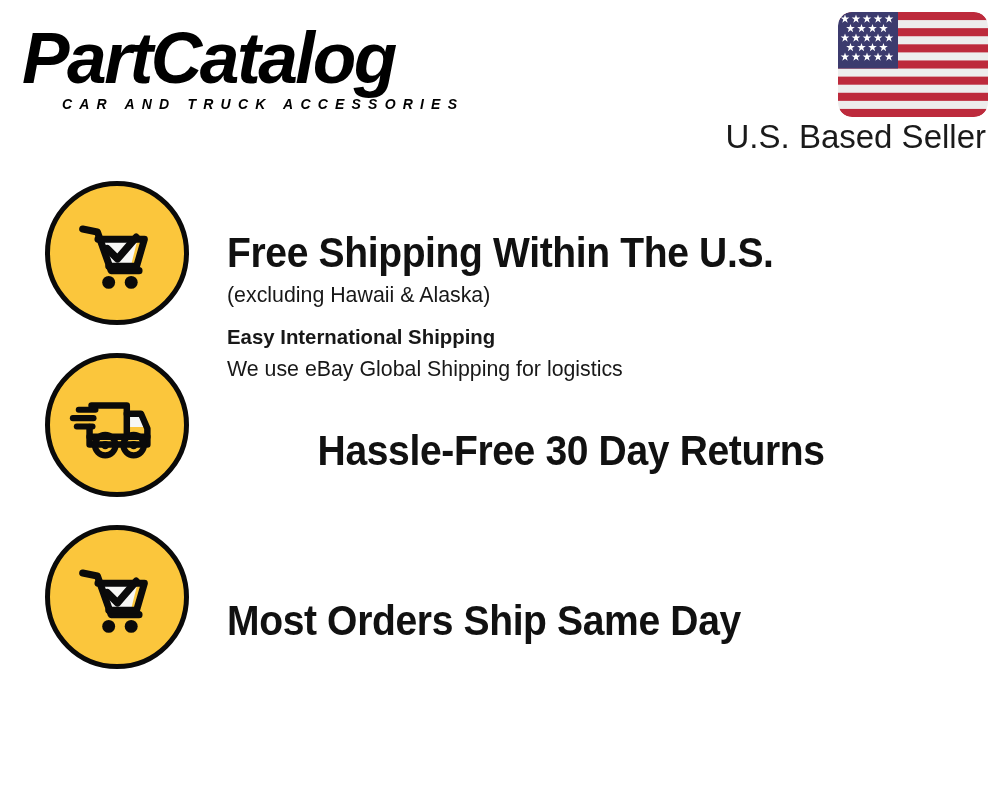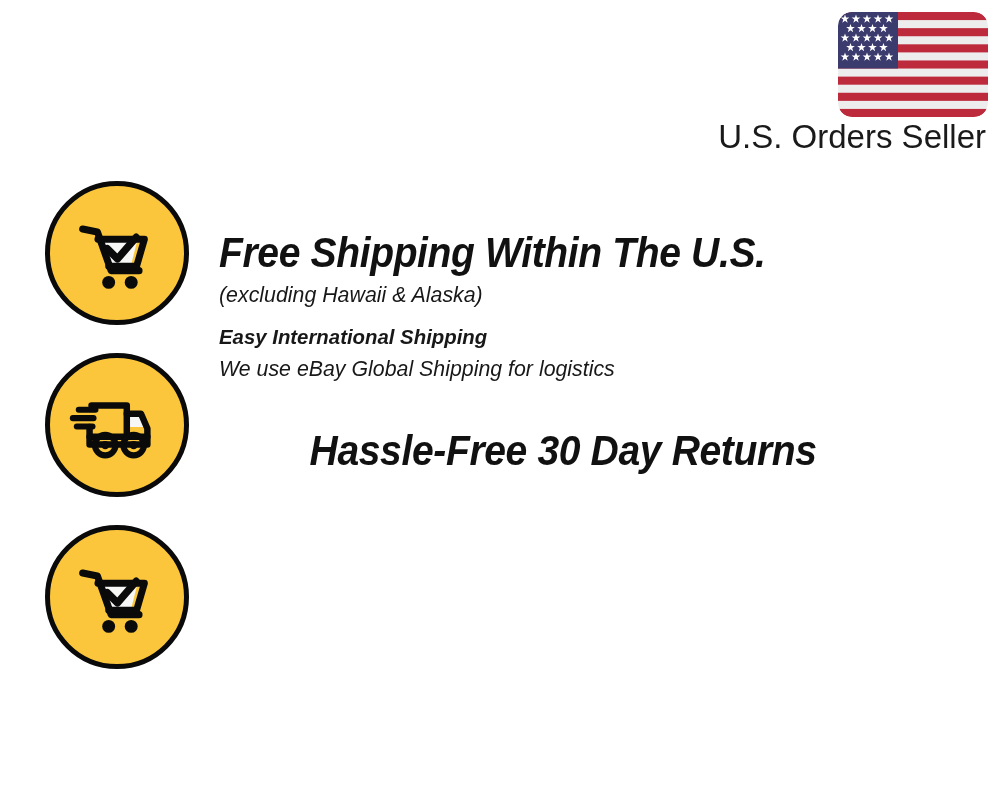--- a/index.html
+++ b/index.html
@@ -114,23 +114,22 @@
     align-items: center;
     justify-content: center;
   }
   .benefit-row.row-0 .icon-badge { top: 6px; }
   .benefit-row.row-1 .icon-badge { top: 6px; }
   .benefit-row.row-2 .icon-badge { top: 6px; }
   .icon-badge svg { display: block; }
 
   .benefit-text {
     position: absolute;
-    left: 219px;
+    left: 227px;
     width: 740px;
-    font-style: italic;
   }
   .benefit-row.row-0 .benefit-text { top: 54px; }
   .benefit-row.row-1 .benefit-text { top: 80px; }
   .benefit-row.row-2 .benefit-text { top: 78px; }
 
   .benefit-title {
     font-family: "Liberation Sans", sans-serif;
     font-weight: bold;
     font-size: 42px;
     line-height: 48px;
@@ -156,20 +155,24 @@
     font-size: 21px;
     margin-top: 12px;
   }
   .benefit-sub.last { margin-top: 2px; }
 </style>
 </head>
 <body>
 
 <div class="header">
 
+  <div class="brand-logo">
+    <div class="brand-wordmark">PartCatalog</div>
+    <div class="brand-tagline">CAR AND TRUCK ACCESSORIES</div>
+  </div>
 
   <div class="flag-badge">
     <svg width="150" height="105" viewBox="0 0 150 105" aria-hidden="true">
       <defs>
         <clipPath id="flagClip">
           <rect x="0" y="0" width="150" height="105" rx="14" ry="14"></rect>
         </clipPath>
         <g id="star5">
           <polygon points="0,-4.6 1.08,-1.42 4.37,-1.42 1.71,0.54 2.7,3.72 0,1.8 -2.7,3.72 -1.71,0.54 -4.37,-1.42 -1.08,-1.42" fill="#ffffff"></polygon>
         </g>
@@ -210,21 +213,21 @@
           <use href="#star5" x="7" y="45"></use>
           <use href="#star5" x="18" y="45"></use>
           <use href="#star5" x="29" y="45"></use>
           <use href="#star5" x="40" y="45"></use>
           <use href="#star5" x="51" y="45"></use>
         </g>
       </g>
     </svg>
   </div>
 
-  <div class="seller-label">U.S. Orders Seller</div>
+  <div class="seller-label">U.S. Based Seller</div>
 </div>
 
 <div class="benefits">
 
   <div class="benefit-row row-0">
     <div class="icon-badge">
       <svg width="98" height="98" viewBox="0 0 100 100" aria-hidden="true">
         <polygon points="34.5,36 71,36 64.5,62 41,62" fill="#f7f7f5"></polygon>
         <path d="M15,25.5 L30,28.5 L44,68 L72.5,68" fill="none" stroke="#0a0a0a" stroke-width="7.2" stroke-linecap="round" stroke-linejoin="round"></path>
         <path d="M30.5,36 L78,36 L70,63.5 L41.5,63.5" fill="none" stroke="#0a0a0a" stroke-width="7" stroke-linecap="round" stroke-linejoin="round"></path>
@@ -266,15 +269,18 @@
     <div class="icon-badge">
       <svg width="98" height="98" viewBox="0 0 100 100" aria-hidden="true">
         <polygon points="34.5,36 71,36 64.5,62 41,62" fill="#f7f7f5"></polygon>
         <path d="M15,25.5 L30,28.5 L44,68 L72.5,68" fill="none" stroke="#0a0a0a" stroke-width="7.2" stroke-linecap="round" stroke-linejoin="round"></path>
         <path d="M30.5,36 L78,36 L70,63.5 L41.5,63.5" fill="none" stroke="#0a0a0a" stroke-width="7" stroke-linecap="round" stroke-linejoin="round"></path>
         <polyline points="40,45.5 50.5,56 69.5,34" fill="none" stroke="#0a0a0a" stroke-width="7.6" stroke-linecap="round" stroke-linejoin="round"></polyline>
         <circle cx="41.5" cy="80" r="6.6" fill="#0a0a0a"></circle>
         <circle cx="64.5" cy="80" r="6.6" fill="#0a0a0a"></circle>
       </svg>
     </div>
+    <div class="benefit-text">
+      <div class="benefit-title">Most Orders Ship Same Day</div>
+    </div>
   </div>
 
 </div>
 
 </body></html>

